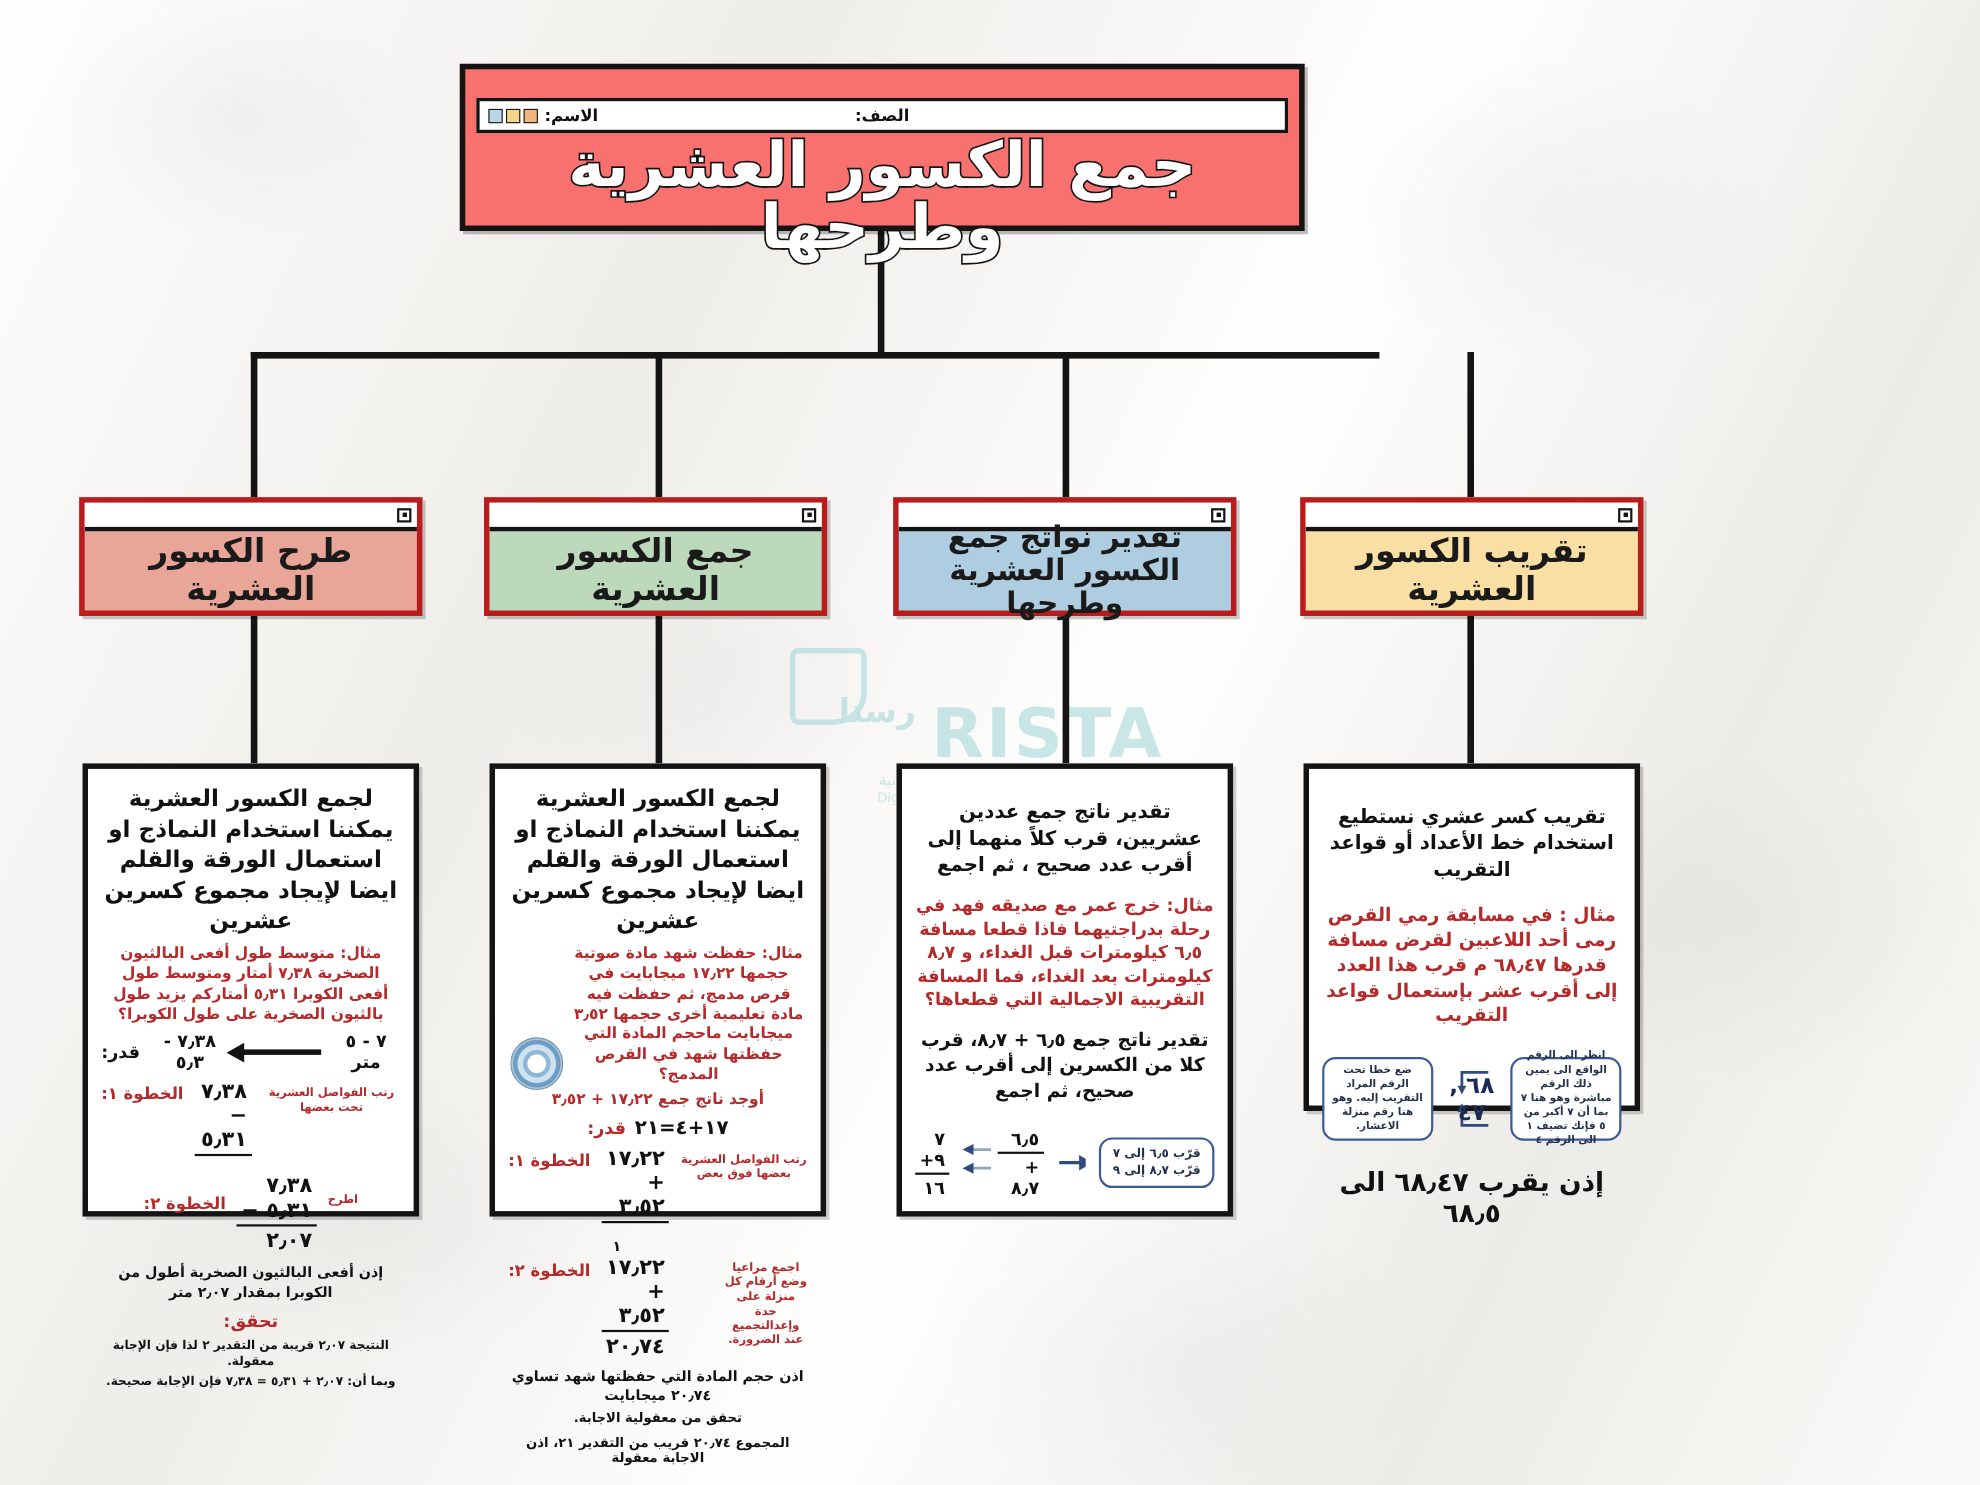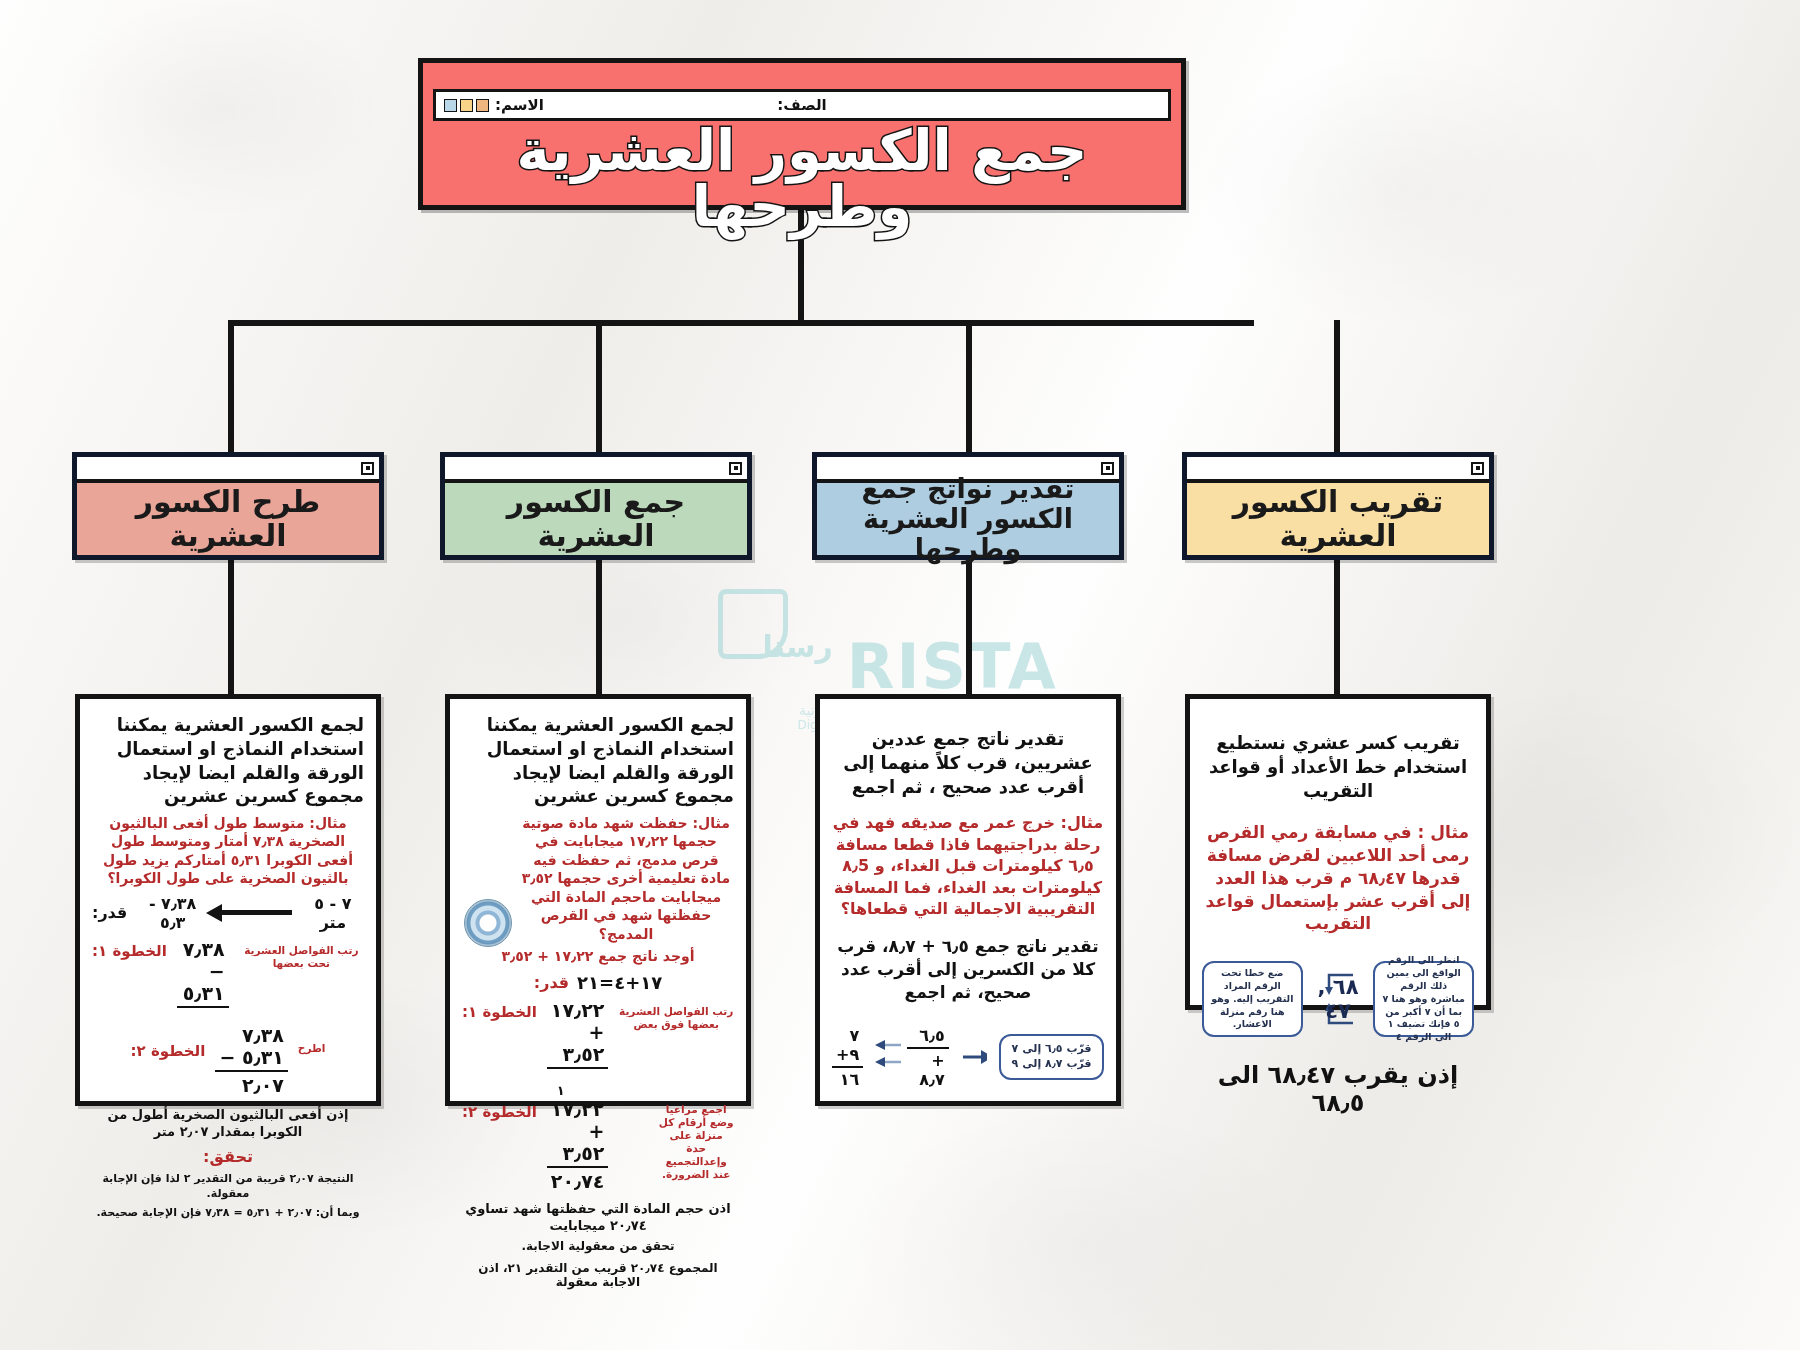--- a/index.html
+++ b/index.html
@@ -54,21 +54,21 @@
   #main-title{
     position:absolute;left:0;right:0;top:60px;
     text-align:center;font-size:56px;font-weight:bold;color:#ffffff;
     -webkit-text-stroke:3px #141414;
     paint-order:stroke fill;
     letter-spacing:-1px;line-height:1;
   }
 
   
   .cat{
-    position:absolute;border:5px solid #0f172a;box-sizing:border-box;
+    position:absolute;border:5px solid #b91c1c;box-sizing:border-box;
     box-shadow:3px 3px 0 rgba(0,0,0,.2);
   }
   .cat .cat-bar{
     height:22px;background:#ffffff;border-bottom:4px solid #141414;
     display:flex;align-items:center;justify-content:flex-start;padding:0 5px;
   }
   .cat .sq{
     width:13px;height:13px;border:2.5px solid #141414;box-sizing:border-box;
     display:flex;align-items:center;justify-content:center;
   }
@@ -80,21 +80,21 @@
     line-height:1.12;padding:2px 8px;box-sizing:border-box;
   }
 
   
   .card{
     position:absolute;background:#ffffff;border:5px solid #141414;box-sizing:border-box;
     box-shadow:3px 3px 0 rgba(0,0,0,.18);
     padding:14px 12px 10px;
     text-align:center;
   }
-  .c-intro{font-size:18px;font-weight:bold;color:#111;line-height:1.32;text-align:right;}
+  .c-intro{font-size:21px;font-weight:bold;color:#111;line-height:1.32;}
   .c-ex{font-size:16px;font-weight:bold;color:#b52a2a;line-height:1.34;margin-top:10px;}
   .c-ex-sm{font-size:14px;font-weight:bold;color:#b52a2a;line-height:1.32;margin-top:6px;}
   .c-bold{font-size:17px;font-weight:bold;color:#111;margin-top:8px;}
   .c-black-sm{font-size:13px;font-weight:bold;color:#111;line-height:1.35;margin-top:8px;}
 
   
   .est-row{display:flex;align-items:center;justify-content:center;gap:10px;margin-top:6px;}
   .est-arrow{
     display:inline-block;width:82px;height:0;border-top:5px solid #141414;position:relative;
   }
@@ -295,21 +295,21 @@
       <span class="step-tag" style="padding-top:20px;">الخطوة ٢:</span>
     </div>
 
     <div class="c-black-sm" style="margin-top:8px;">اذن حجم المادة التي حفظتها شهد تساوي ٢٠٫٧٤ ميجابايت</div>
     <div style="font-size:12px;font-weight:bold;color:#111;margin-top:4px;">تحقق من معقولية الاجابة.</div>
     <div style="font-size:12px;font-weight:bold;color:#111;margin-top:8px;">المجموع ٢٠٫٧٤ قريب من التقدير ٢١، اذن الاجابة معقولة</div>
   </div>
 
   <div class="card" style="left:815px;top:694px;width:306px;height:412px;">
     <div class="c-bold" style="font-size:18px;line-height:1.32;margin-top:14px;">تقدير ناتج جمع عددين عشريين، قرب كلاً منهما إلى أقرب عدد صحيح ، ثم اجمع</div>
-    <div class="c-ex" style="margin-top:14px;">مثال: خرج عمر مع صديقه فهد في رحلة بدراجتيهما فاذا قطعا مسافة ٦٫٥ كيلومترات قبل الغداء، و ٨٫5 كيلومترات بعد الغداء، فما المسافة التقريبية الاجمالية التي قطعاها؟</div>
+    <div class="c-ex" style="margin-top:14px;">مثال: خرج عمر مع صديقه فهد في رحلة بدراجتيهما فاذا قطعا مسافة ٦٫٥ كيلومترات قبل الغداء، و ٨٫٧ كيلومترات بعد الغداء، فما المسافة التقريبية الاجمالية التي قطعاها؟</div>
     <div class="c-bold" style="font-size:17px;line-height:1.34;margin-top:16px;">تقدير ناتج جمع ٦٫٥ + ٨٫٧، قرب كلا من الكسرين إلى أقرب عدد صحيح، ثم اجمع</div>
 
     <div style="display:flex;align-items:center;justify-content:center;gap:12px;margin-top:22px;">
       <div class="bubble" style="width:130px;font-size:11px;">
         <div>قرّب ٦٫٥ إلى ٧</div>
         <div>قرّب ٨٫٧ إلى ٩</div>
       </div>
       <svg width="34" height="40">
         <path d="M2 20 H22" stroke="#2f4a7d" stroke-width="3" fill="none"></path>
         <path d="M20 13 L32 20 L20 27 Z" fill="#2f4a7d"></path>

